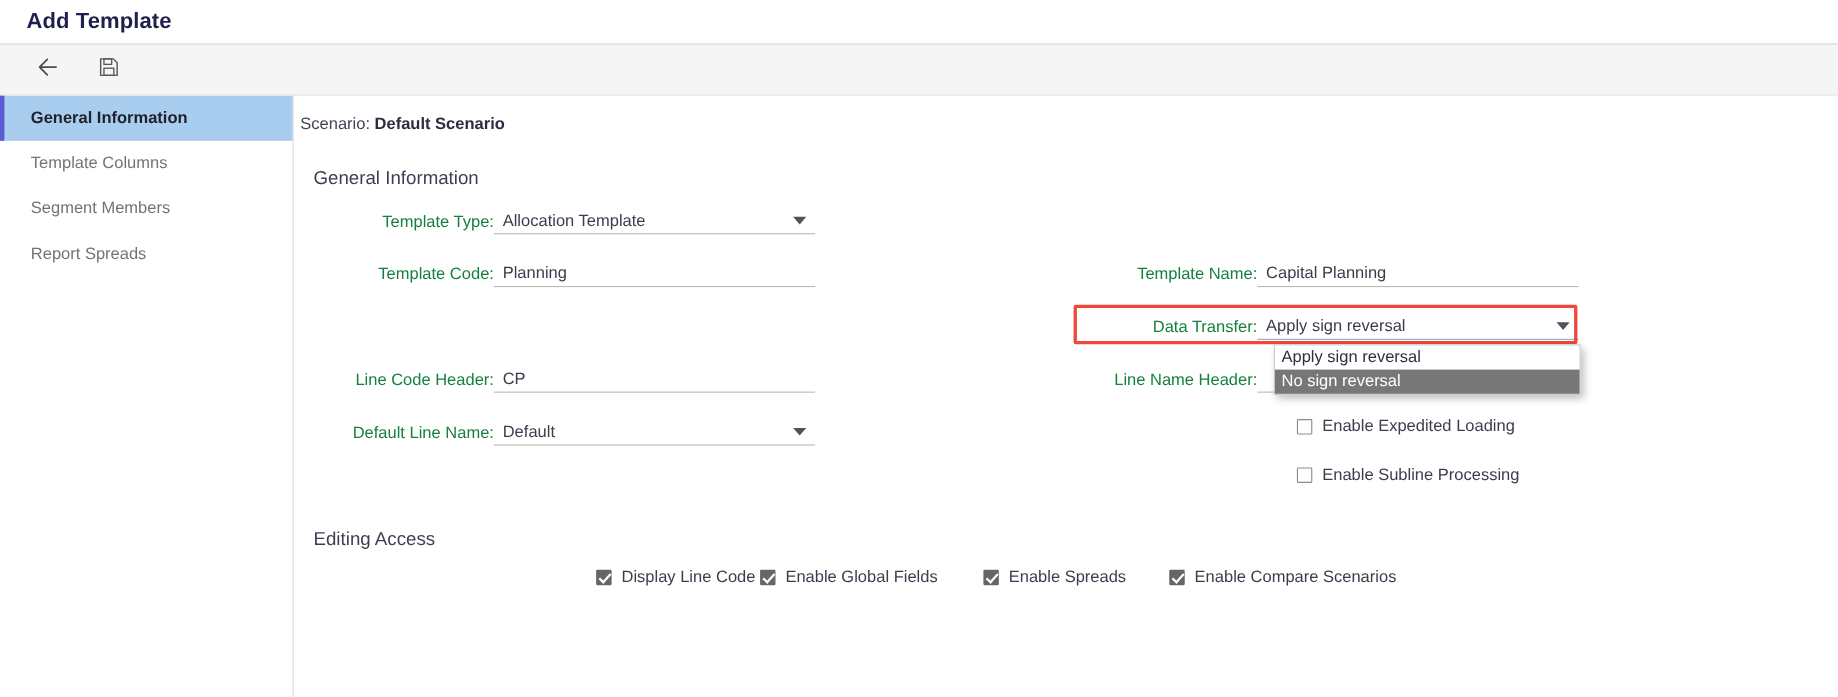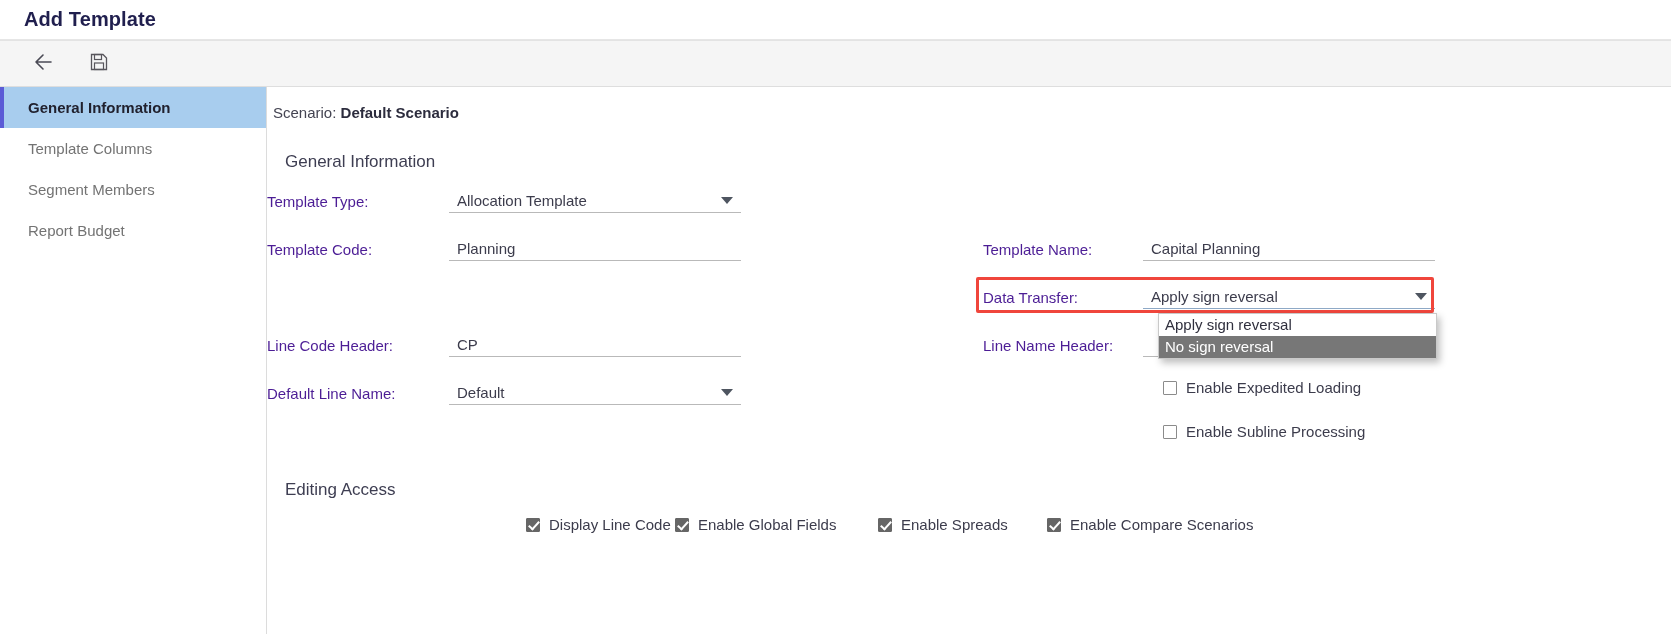--- a/index.html
+++ b/index.html
@@ -102,21 +102,22 @@
   #sec-editing { left: 18px; top: 393px; }
 
   
   .field {
     position: absolute;
     display: flex;
     align-items: flex-end;
   }
   .field .lbl {
     font-size: 15px;
-    color: #4c1d95;
+    color: #15803d;
+    text-align: right;
     padding-bottom: 3px;
     white-space: nowrap;
   }
   .field .ctl {
     position: relative;
     border-bottom: 1px solid #b9b9b9;
     height: 25px;
     display: flex;
     align-items: center;
   }
@@ -176,20 +177,21 @@
   
   .chk-row {
     position: absolute;
     display: flex;
     align-items: center;
     gap: 9px;
     font-size: 15px;
     color: #3c3c4c;
     cursor: pointer;
     white-space: nowrap;
+    margin-left: 16px;
   }
   .box {
     width: 14px; height: 14px;
     border: 1px solid #8b8b8b;
     background: #ffffff;
     border-radius: 1px;
     flex: 0 0 14px;
     position: relative;
   }
   .box.on {
@@ -238,21 +240,21 @@
     <div class="side-item active">
       <span>General Information</span>
     </div>
     <div class="side-item">
       <span>Template Columns</span>
     </div>
     <div class="side-item">
       <span>Segment Members</span>
     </div>
     <div class="side-item">
-      <span>Report Budget</span>
+      <span>Report Spreads</span>
     </div>
   </div>
 
   <div class="main">
 
     <div class="scenario">
       <span>Scenario:</span>
       <b>Default Scenario</b>
     </div>
 

